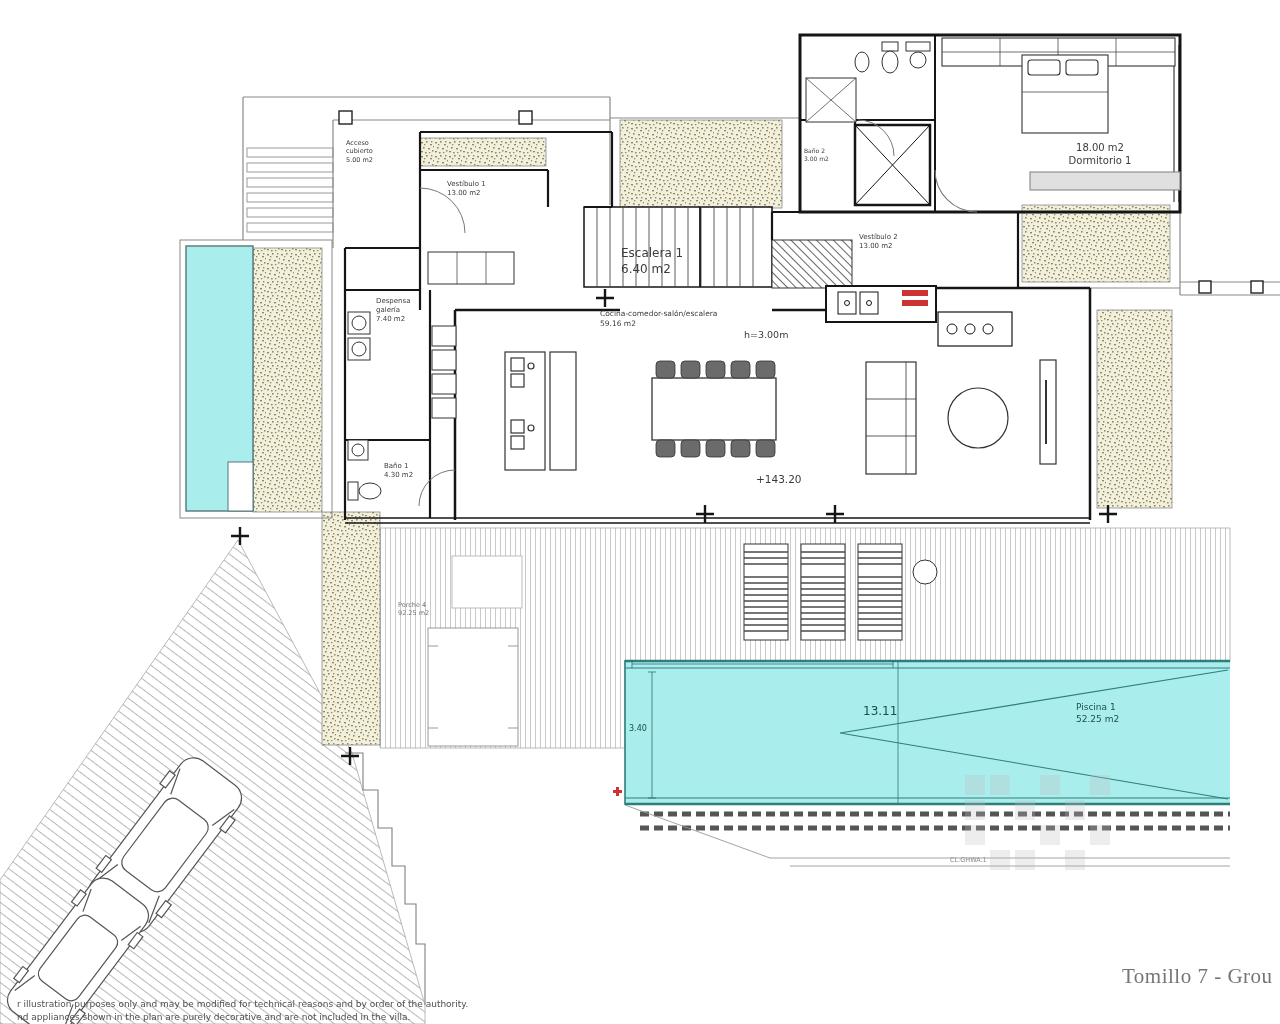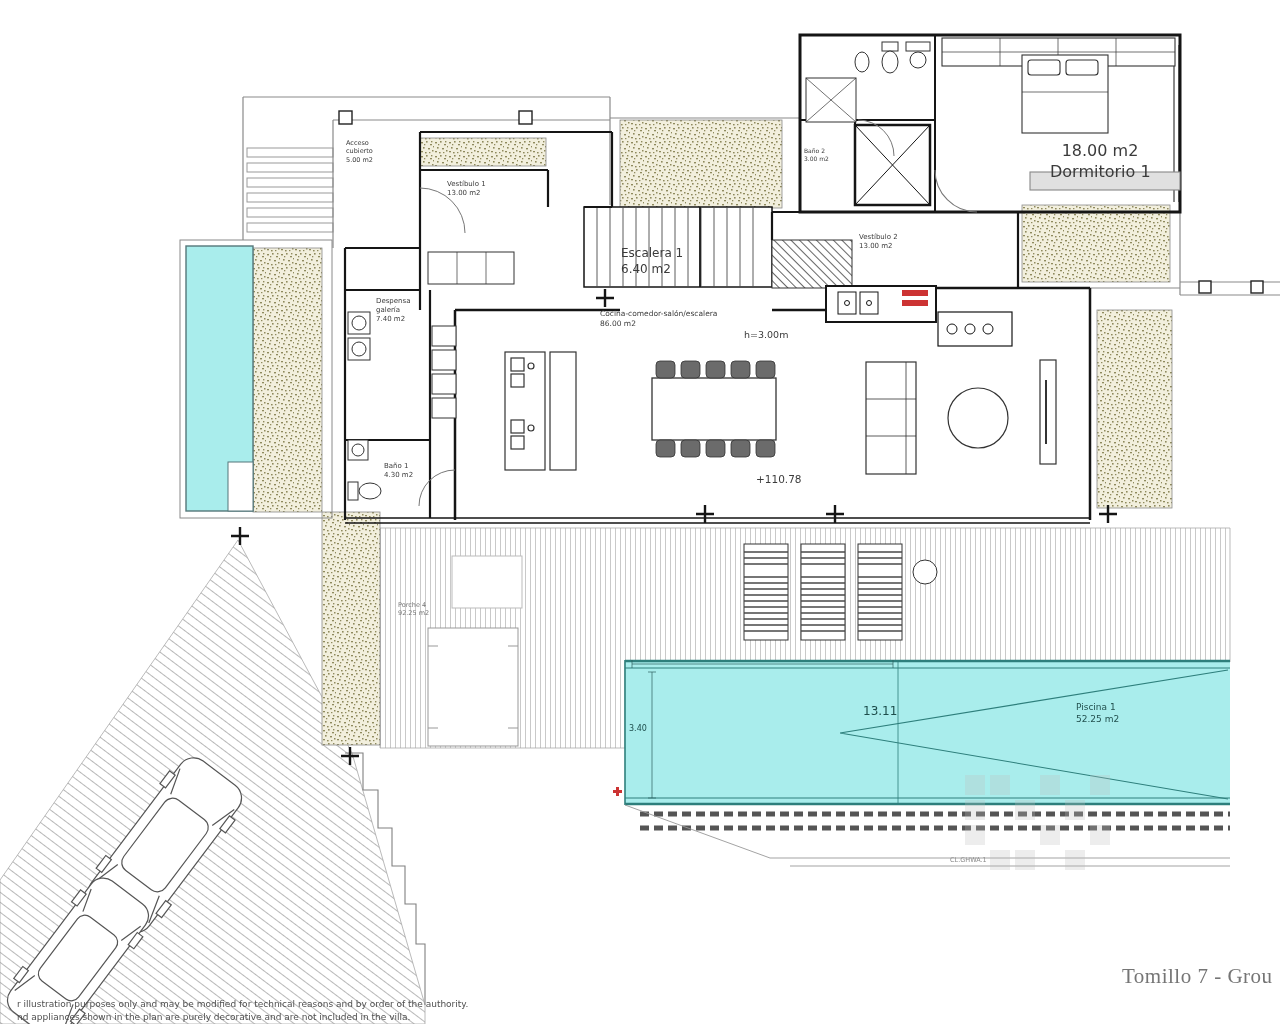--- a/index.html
+++ b/index.html
@@ -324,48 +324,48 @@
 <div class="lbl" style="left:384px;top:462px;">
   <span>Baño 1</span>
   <span>4.30 m2</span>
 </div>
 <div class="lbl" style="left:621px;top:246px;font-size:12px;">
   <span>Escalera 1</span>
   <span>6.40 m2</span>
 </div>
 <div class="lbl" style="left:600px;top:309px;font-size:7.5px;">
   <span>Cocina-comedor-salón/escalera</span>
-  <span>86.00 m2</span>
+  <span>59.16 m2</span>
 </div>
 <div class="lbl" style="left:859px;top:233px;">
   <span>Vestíbulo 2</span>
   <span>13.00 m2</span>
 </div>
 <div class="lbl" style="left:804px;top:147px;font-size:6px;">
   <span>Baño 2</span>
   <span>3.00 m2</span>
 </div>
-<div class="lbl c" style="left:1050px;top:141px;font-size:16px;width:100px;">
+<div class="lbl c" style="left:1050px;top:141px;font-size:10px;width:100px;">
   <span>18.00 m2</span>
   <span>Dormitorio 1</span>
 </div>
 <div class="lbl" style="left:398px;top:601px;font-size:6.5px;color:#777;">
   <span>Porche 4</span>
   <span>92.25 m2</span>
 </div>
 <div class="lbl" style="left:1076px;top:702px;font-size:9px;color:#23514f;">
   <span>Piscina 1</span>
   <span>52.25 m2</span>
 </div>
 
 <div class="lbl" style="left:744px;top:329px;font-size:9.5px;">
   <span>h=3.00m</span>
 </div>
 <div class="lbl" style="left:756px;top:473px;font-size:10.5px;">
-  <span>+110.78</span>
+  <span>+143.20</span>
 </div>
 <div class="lbl" style="left:863px;top:656px;font-size:12px;color:#1d4d4b;margin-top:48px;">
   <span>13.11</span>
 </div>
 <div class="lbl" style="left:629px;top:724px;font-size:8px;color:#1d4d4b;">
   <span>3.40</span>
 </div>
 <div class="lbl" style="left:950px;top:856px;font-size:6.5px;color:#8a8a8a;">
   <span>CL.GHWA.1</span>
 </div>

